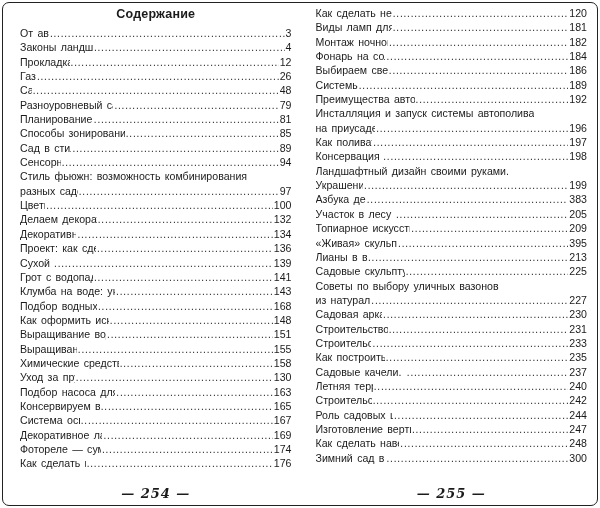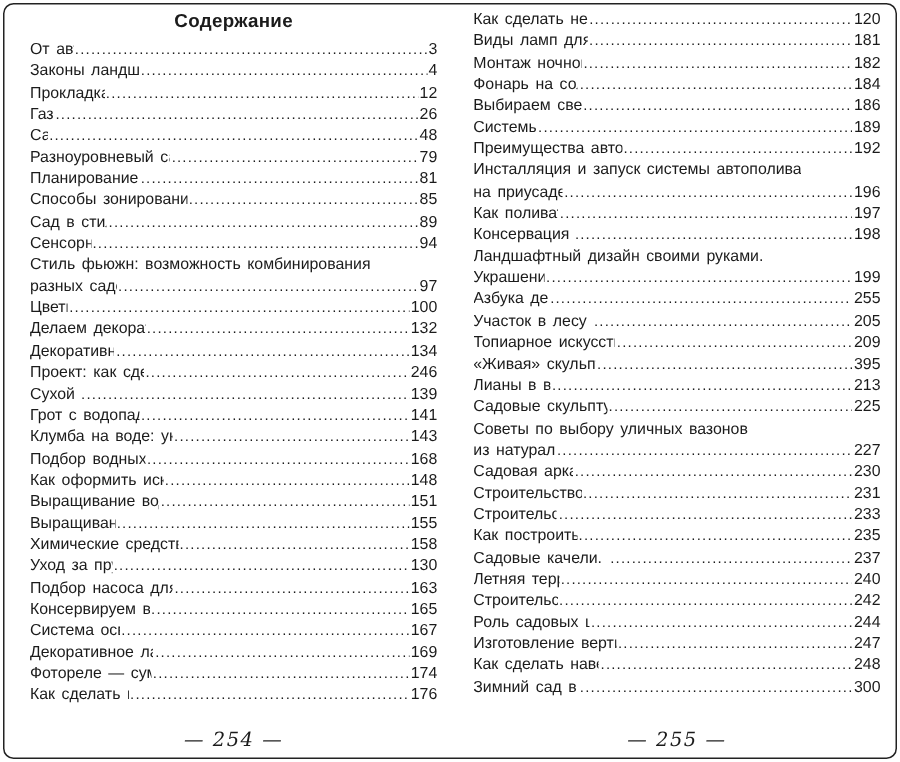--- a/index.html
+++ b/index.html
@@ -29,21 +29,21 @@
   }
   .row .leader{
     flex:1 1 auto;min-width:4px;overflow:hidden;margin:0 1px;
   }
   .row .leader::after{
     content:"....................................................................................................................";
     font-size:10px;letter-spacing:.8px;color:#1b1b1b;
   }
   .row .pg{flex:0 0 auto;text-align:right;}
   .footers{
-    position:absolute;left:20px;right:13px;bottom:7px;display:flex;gap:24px;
+    position:absolute;left:20px;right:13px;bottom:7px;display:flex;gap:24px;font-weight:bold;
   }
   .footer{
     flex:1 1 0;text-align:center;font-family:"DejaVu Serif",serif;
     font-style:italic;font-size:13px;letter-spacing:1px;color:#1b1b1b;
   }
 </style>
 </head>
 <body>
 
 <div class="page">
@@ -121,21 +121,21 @@
     <span class="pg">132</span>
   </div>
         <div class="row">
     <span class="label">Декоративные фонтаны</span>
     <span class="leader"></span>
     <span class="pg">134</span>
   </div>
         <div class="row">
     <span class="label">Проект: как сделать фонтан в саду</span>
     <span class="leader"></span>
-    <span class="pg">246</span>
+    <span class="pg">136</span>
   </div>
         <div class="row">
     <span class="label">Сухой ручей</span>
     <span class="leader"></span>
     <span class="pg">139</span>
   </div>
         <div class="row">
     <span class="label">Грот с водопадом своими руками</span>
     <span class="leader"></span>
     <span class="pg">141</span>
@@ -266,21 +266,21 @@
 
   </div>
         <div class="row">
     <span class="label">Украшение участка</span>
     <span class="leader"></span>
     <span class="pg">199</span>
   </div>
         <div class="row">
     <span class="label">Азбука дендроплана</span>
     <span class="leader"></span>
-    <span class="pg">255</span>
+    <span class="pg">383</span>
   </div>
         <div class="row">
     <span class="label">Участок в лесу — советы дендролога</span>
     <span class="leader"></span>
     <span class="pg">205</span>
   </div>
         <div class="row">
     <span class="label">Топиарное искусство — растительная скульптура</span>
     <span class="leader"></span>
     <span class="pg">209</span>

